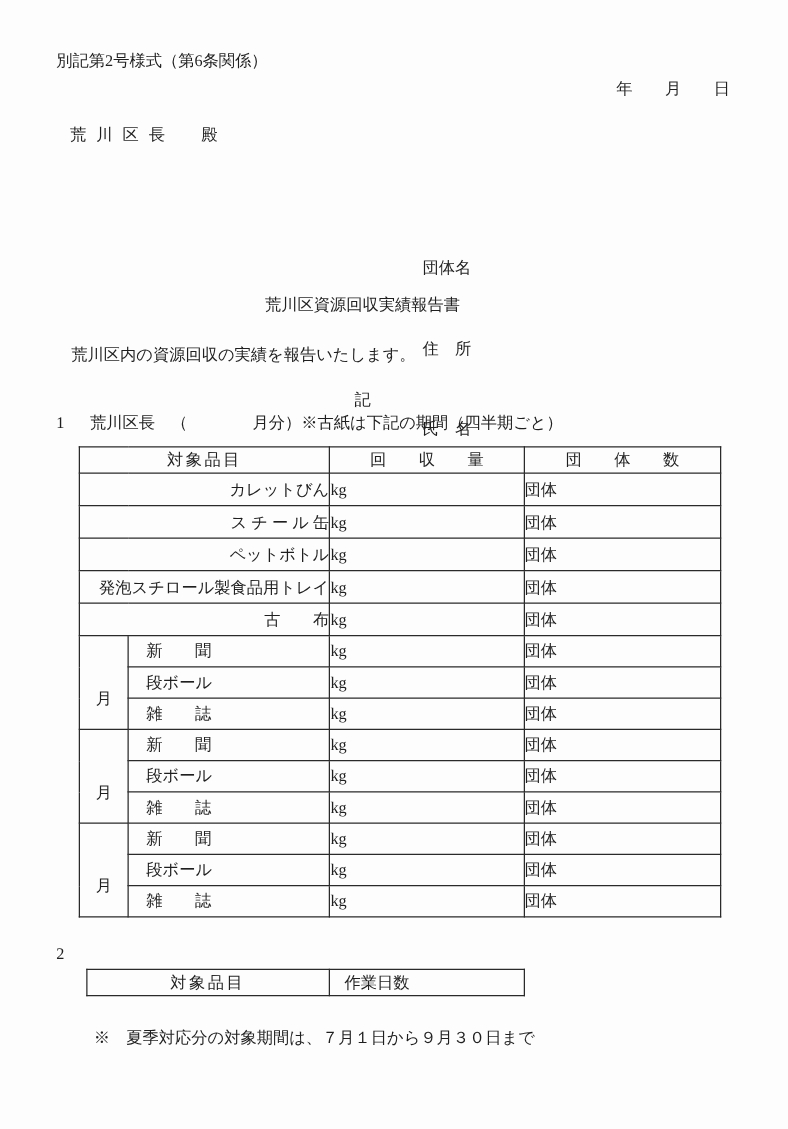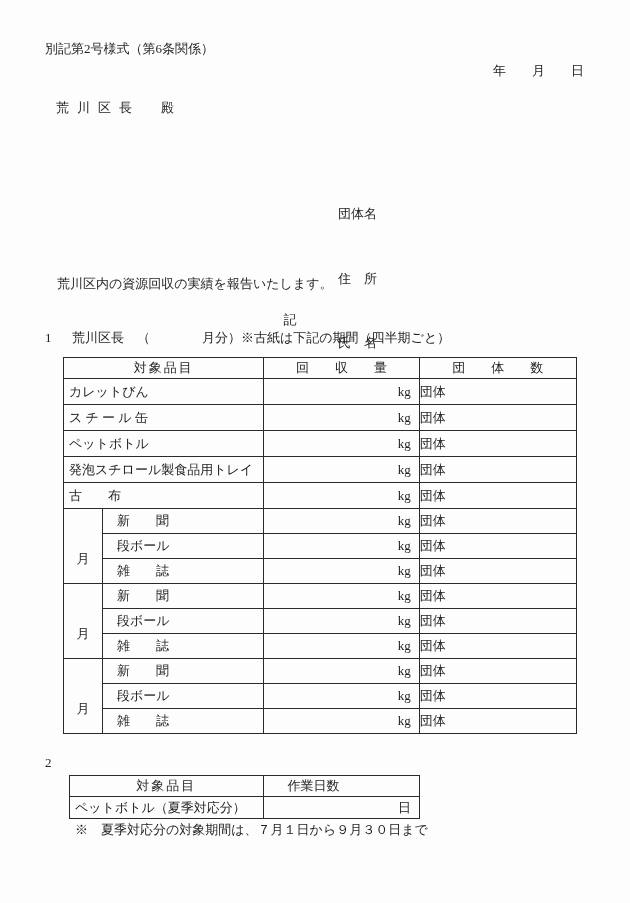--- a/index.html
+++ b/index.html
@@ -31,43 +31,44 @@
   .t1{top:357px;left:63px;width:514px;}
   .t2{top:775px;left:69px;width:351px;}
   td{border:1px solid #2a2a2a;padding:0;font-size:13px;overflow:hidden;white-space:pre;}
   .t1,.t2{border:1.5px solid #2a2a2a;}
   tr.h-head{height:21px;}
   tr.h-simple{height:26px;}
   tr.h-group{height:25px;}
   tr.h-data2{height:22px;}
   td.hdr{text-align:center;vertical-align:middle;}
   td.ls2{letter-spacing:2px;}
-  td.lbl{text-align:left;vertical-align:middle;padding-left:5px;}
+  td.lbl{text-align:right;vertical-align:middle;padding-left:5px;}
   td.sub-lbl{text-align:left;vertical-align:middle;padding-left:14px;}
-  td.qty{text-align:right;vertical-align:middle;padding-right:8px;}
+  td.qty{vertical-align:middle;padding-right:8px;}
   td.cnt{vertical-align:middle;padding-right:10px;}
   td.month{text-align:center;vertical-align:bottom;padding-bottom:15px;}
-  td.hdr-left{text-align:left;vertical-align:middle;padding-left:24px;}
+  td.hdr-left{text-align:left;vertical-align:middle;padding-left:12px;}
   td.day{text-align:right;vertical-align:middle;padding-right:8px;}
 </style>
 </head>
 <body>
 
 <div class="page">
 
   <div class="abs form-code">別記第2号様式（第6条関係）</div>
   <div class="abs date-line">年　　月　　日</div>
   <div class="abs addressee">荒川区長　殿</div>
 
   <div class="abs sender">
     <div>団体名</div>
     <div>住　所</div>
     <div>氏　名</div>
   </div>
 
+  <div class="abs doc-title">荒川区資源回収実績報告書</div>
   <div class="abs statement">荒川区内の資源回収の実績を報告いたします。</div>
   <div class="abs ki">記</div>
 
   <div class="abs s1-head">
     <span class="sec-num">1</span>
     <span class="sec-text">荒川区長　（　　　　月分）※古紙は下記の期間（四半期ごと）</span>
   </div>
 
   <table class="t1">
     <colgroup>
@@ -168,22 +169,18 @@
   <table class="t2">
     <colgroup>
         <col style="width:193px">
         <col style="width:156px">
       </colgroup>
     <tbody>
         <tr class="h-head">
       <td class="hdr ls2">対象品目</td>
       <td class="hdr-left">作業日数</td>
     </tr>
-    <tr class="h-data2">
-      <td class="lbl">ペットボトル（夏季対応分）</td>
-      <td class="day">日</td>
-    </tr>
   </tbody>
     </table>
 
   <div class="abs note">※　夏季対応分の対象期間は、７月１日から９月３０日まで</div>
 
 </div>
 
 </body></html>

